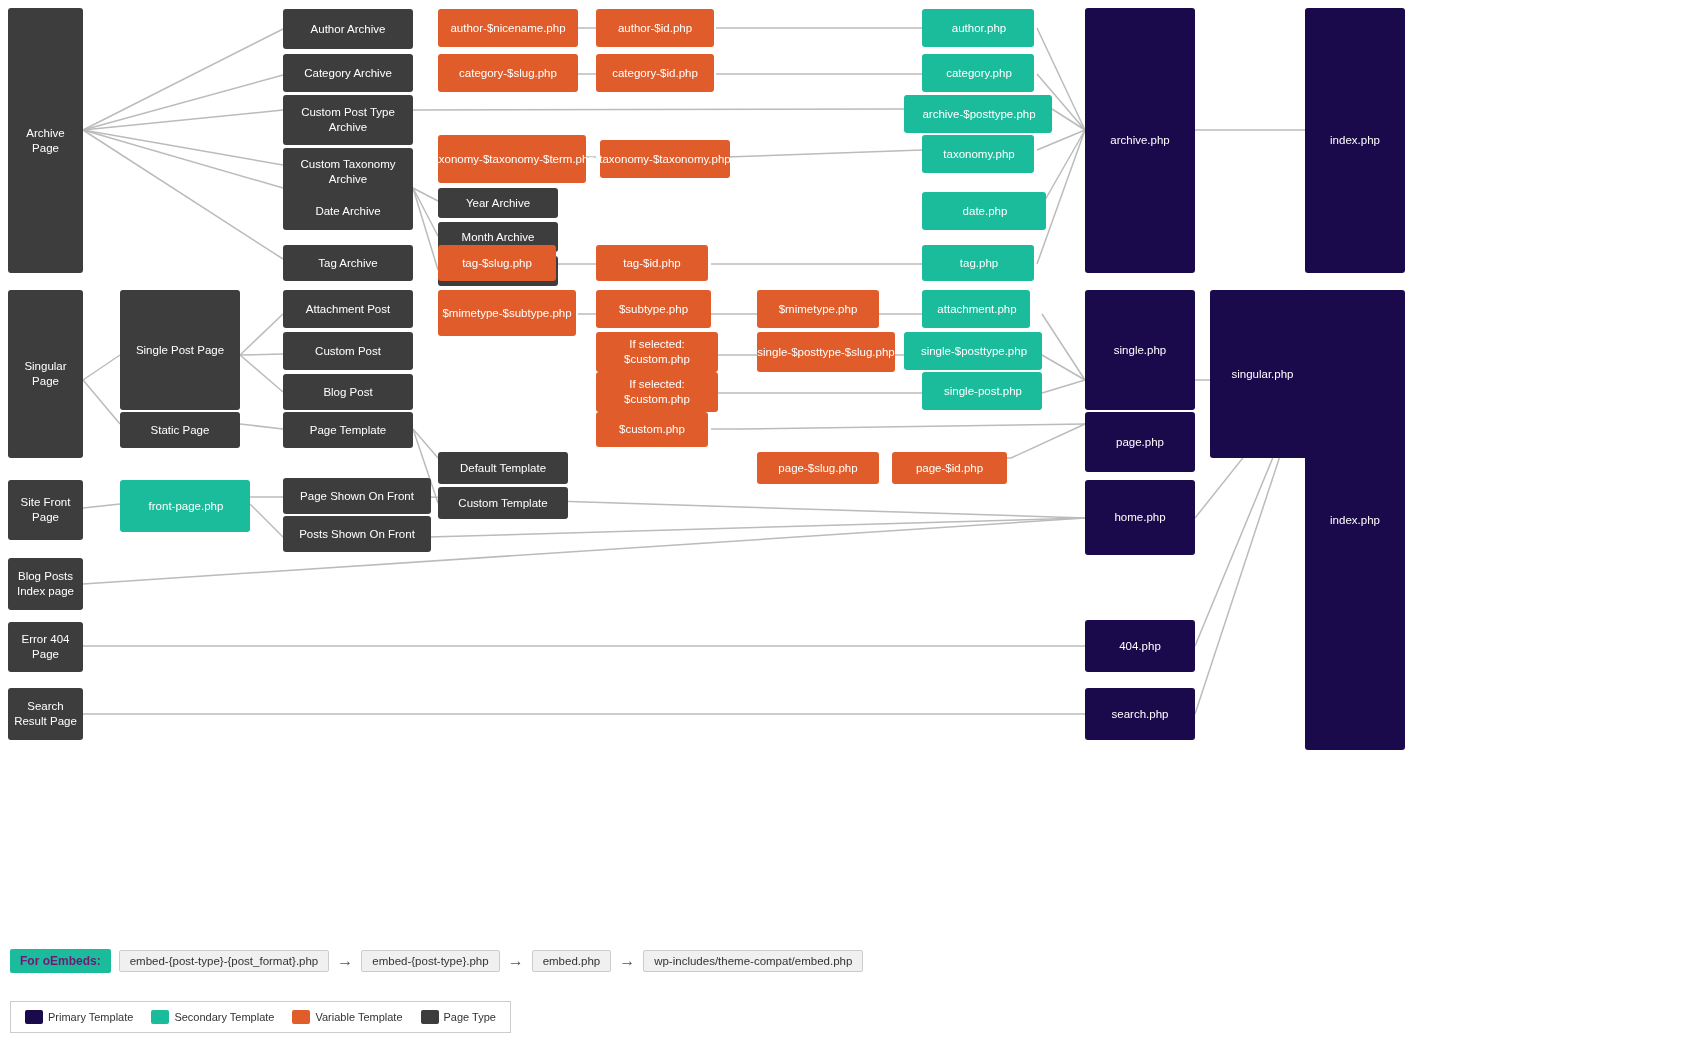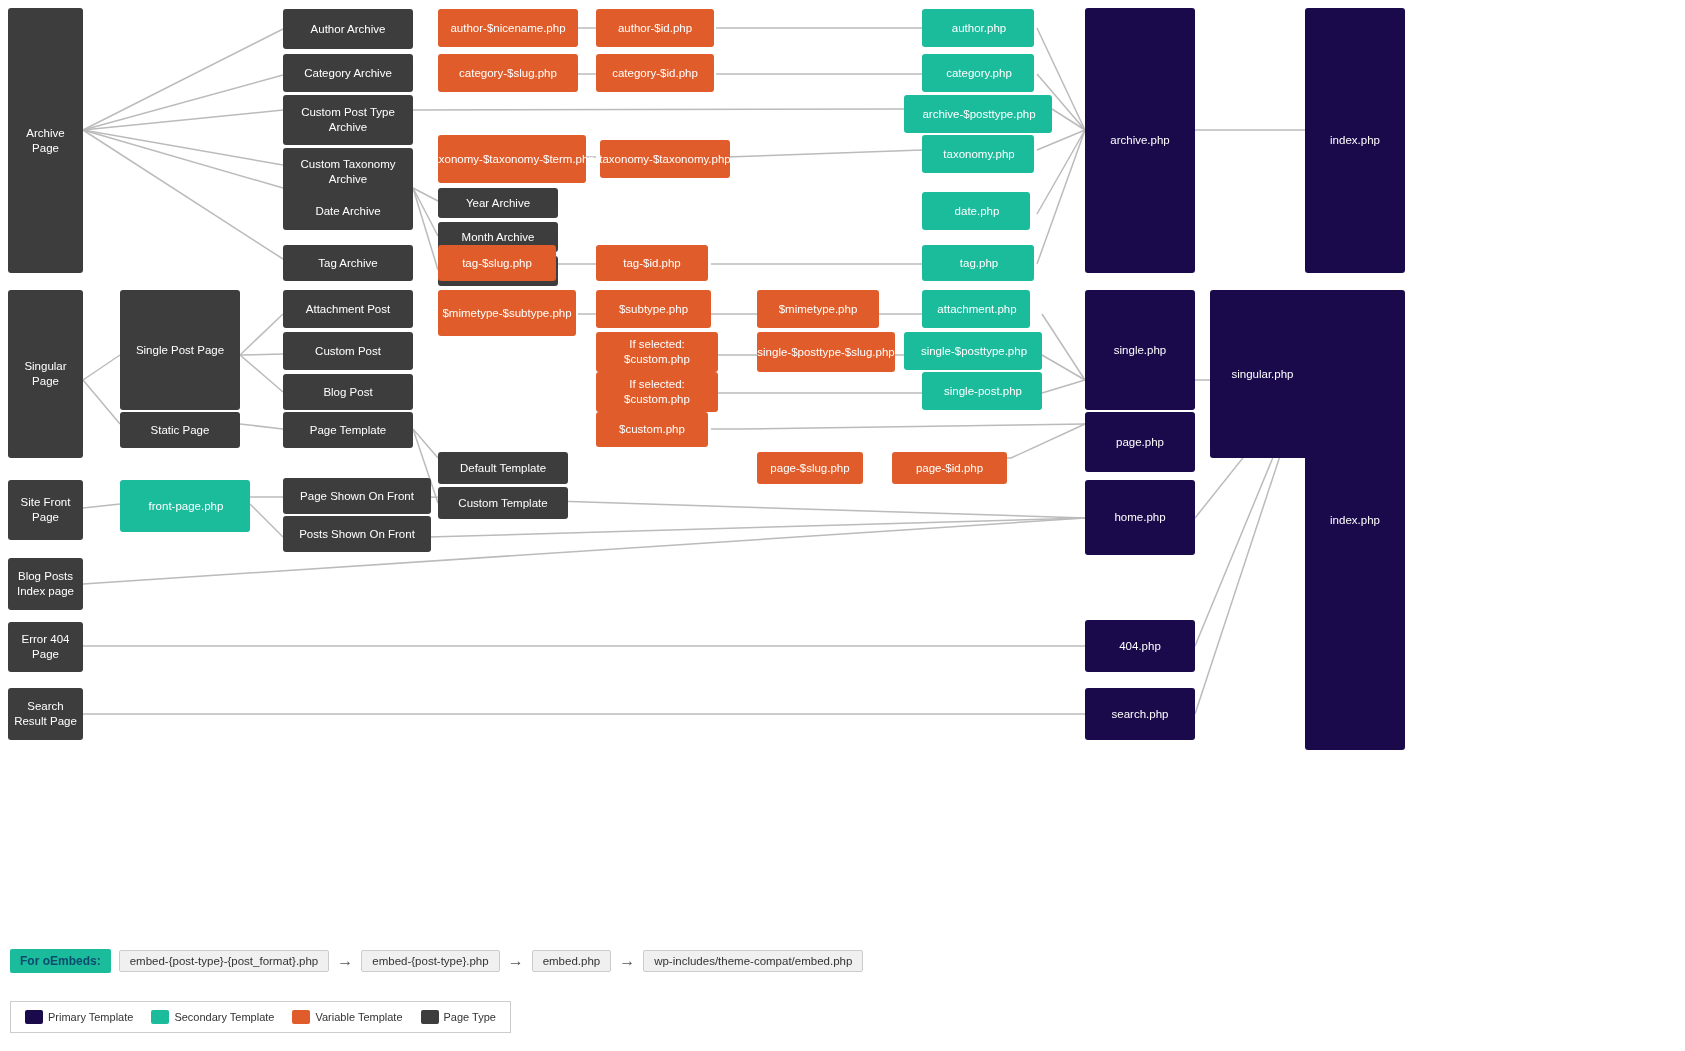--- a/index.html
+++ b/index.html
@@ -76,21 +76,21 @@
       bottom: 80px;
       left: 10px;
       display: flex;
       align-items: center;
       gap: 8px;
       color: #333;
       font-size: 12px;
     }
     .oembeds-label {
       background: #1abc9c;
-      color: #0c4a6e;
+      color: #701a75;
       padding: 5px 10px;
       border-radius: 2px;
       font-size: 12px;
       font-weight: 600;
     }
     .oembeds-item {
       background: #f0f0f0;
       border: 1px solid #ccc;
       color: #333;
       padding: 4px 10px;
@@ -252,21 +252,21 @@
   </div>
   <div class="node node-dark" style="left:438px;top:188px;width:120px;height:30px;">
     <span>Year Archive</span>
   </div>
   <div class="node node-dark" style="left:438px;top:222px;width:120px;height:30px;">
     <span>Month Archive</span>
   </div>
   <div class="node node-dark" style="left:438px;top:256px;width:120px;height:30px;">
     <span>Day Archive</span>
   </div>
-  <div class="node node-teal" style="left:922px;top:192px;width:108px;height:38px;">
+  <div class="node node-teal" style="left:922px;top:192px;width:124px;height:38px;">
     <span>date.php</span>
   </div>
 
   <div class="node node-dark" style="left:283px;top:245px;width:130px;height:36px;">
     <span>Tag Archive</span>
   </div>
   <div class="node node-orange" style="left:438px;top:245px;width:118px;height:36px;">
     <span>tag-$slug.php</span>
   </div>
   <div class="node node-orange" style="left:596px;top:245px;width:112px;height:36px;">
@@ -338,21 +338,21 @@
   </div>
   <div class="node node-dark" style="left:438px;top:487px;width:130px;height:32px;">
     <span>Custom Template</span>
   </div>
   <div class="node node-dark" style="left:438px;top:452px;width:130px;height:32px;">
     <span>Default Template</span>
   </div>
   <div class="node node-orange" style="left:596px;top:412px;width:112px;height:35px;">
     <span>$custom.php</span>
   </div>
-  <div class="node node-orange" style="left:757px;top:452px;width:106px;height:32px;">
+  <div class="node node-orange" style="left:757px;top:452px;width:122px;height:32px;">
     <span>page-$slug.php</span>
   </div>
   <div class="node node-orange" style="left:892px;top:452px;width:115px;height:32px;">
     <span>page-$id.php</span>
   </div>
 
   <div class="node node-purple" style="left:1085px;top:290px;width:110px;height:120px;">
     <span>single.php</span>
   </div>
 

